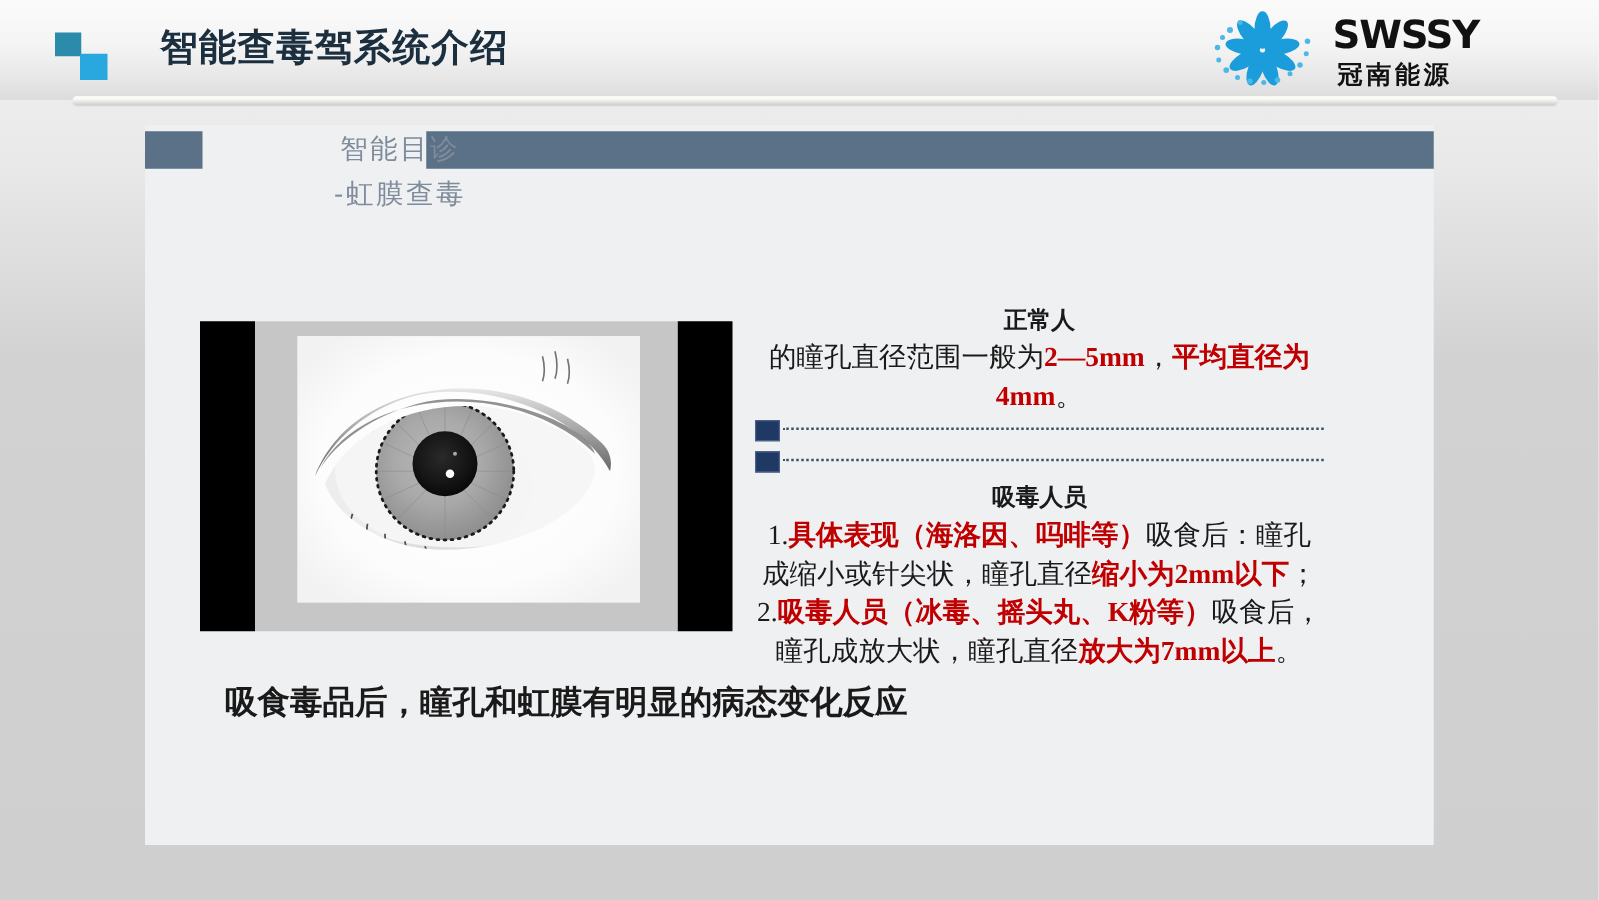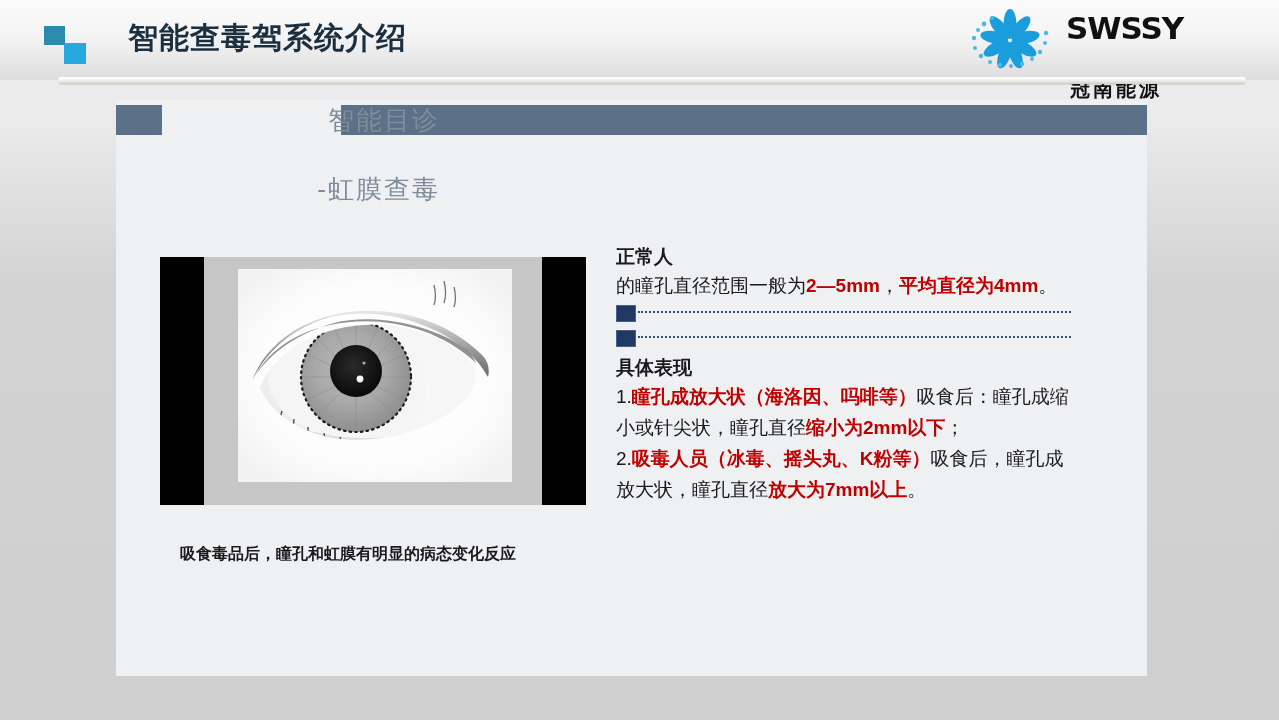--- a/index.html
+++ b/index.html
@@ -44,74 +44,74 @@
   #logo-mark { position: absolute; left: 0px; top: 2px; width: 96px; height: 64px; }
   #logo-text-en {
     position: absolute; left: 104px; top: 4px;
     font-family: "DejaVu Sans", "Liberation Sans", sans-serif;
     font-size: 31px; font-weight: bold; 
     letter-spacing: -1px; color: #111111;
   }
   #logo-text-cn {
     position: absolute; left: 108px; top: 40px;
     font-family: "DejaVu Sans", "Liberation Sans", sans-serif;
-    font-size: 20px; font-weight: bold; color: #111111; letter-spacing: 3px; margin-top: 30px;
+    font-size: 20px; font-weight: bold; color: #111111; letter-spacing: 3px;
   }
 
   
   #panel {
     position: absolute; left: 116px; top: 100px; width: 1031px; height: 576px;
     background: #eff0f2;
   }
   #title-block {
     position: absolute; left: 0px; top: 5px; width: 46px; height: 30px;
     background: #5a7187;
   }
   #title-bar {
     position: absolute; left: 225px; top: 5px; width: 806px; height: 30px;
     background: #5a7187;
   }
   #section-title {
     position: absolute; left: 84px; top: 2px; width: 240px;
-    color: #7f8c9b; font-size: 26px; line-height: 36px;
-    text-align: right; letter-spacing: 2px;
+    color: #7f8c9b; font-size: 22px; line-height: 36px;
+    text-align: center; letter-spacing: 2px;
     font-family: "DejaVu Serif", "Liberation Serif", serif;
   }
-  #section-title .line2 { display: block; margin-top: 33px; }
+  #section-title .line2 { display: block; }
 
   
   #figure { position: absolute; left: 44px; top: 157px; width: 426px; height: 248px; }
   .bar-black { position: absolute; top: 0; width: 44px; height: 248px; background: #000000; }
   .bar-left { left: 0px; }
   .bar-right { left: 382px; }
   #frame-gray {
     position: absolute; left: 44px; top: 0px; width: 338px; height: 248px;
     background: #c6c6c6;
   }
   #photo {
     position: absolute; left: 78px; top: 12px; width: 274px; height: 213px;
     background: #ffffff; overflow: hidden;
   }
   #figure-caption {
     position: absolute; left: 20px; top: 287px; width: 500px;
-    font-size: 16px; font-weight: bold; color: #1a1a1a; white-space: nowrap;
+    font-size: 26px; font-weight: bold; color: #1a1a1a; white-space: nowrap;
     font-family: Liberation Serif, serif;
   }
 
   
-  #textcol { position: absolute; left: 500px; top: 142px; width: 455px; }
+  #textcol { position: absolute; left: 488px; top: 142px; width: 455px; text-align: center; }
   .blk { position: relative; }
   .blk-head {
     font-size: 19px; font-weight: bold; color: #1a1a1a;
     line-height: 28px;
     font-family: "DejaVu Serif", "Liberation Serif", serif;
   }
   .blk-body {
-    font-size: 19px; color: #1a1a1a; line-height: 31px;
-    font-family: Liberation Sans, sans-serif;
+    font-size: 22px; color: #1a1a1a; line-height: 31px;
+    font-family: Liberation Serif, serif;
   }
   .hi { color: #c00000; font-weight: bold; }
   .sep { position: relative; height: 22px; margin: 2px 0 3px 0; }
   .sep-sq {
     position: absolute; left: 0px; top: 2px; width: 18px; height: 15px;
     background: #1f3864; border: 1px solid #49618a;
   }
   .sep-line {
     position: absolute; left: 22px; top: 8px; right: 0px; height: 0px;
     border-top: 2px dotted #3c4f6b;
@@ -307,19 +307,19 @@
 
       <div class="blk">
       </div>
 
       <div class="sep">
         <div class="sep-sq"></div>
         <div class="sep-line"></div>
       </div>
 
       <div class="blk">
-        <div class="blk-head">具体表现</div>
-        <div class="blk-body"><span>1.</span><span class="hi">瞳孔成放大状（海洛因、吗啡等）</span><span>吸食后：瞳孔成缩小或针尖状，瞳孔直径</span><span class="hi">缩小为2mm以下</span><span>；</span><br><span>2.</span><span class="hi">吸毒人员（冰毒、摇头丸、K粉等）</span><span>吸食后，瞳孔成放大状，瞳孔直径</span><span class="hi">放大为7mm以上</span><span>。</span></div>
+        <div class="blk-head">吸毒人员</div>
+        <div class="blk-body"><span>1.</span><span class="hi">具体表现（海洛因、吗啡等）</span><span>吸食后：瞳孔成缩小或针尖状，瞳孔直径</span><span class="hi">缩小为2mm以下</span><span>；</span><br><span>2.</span><span class="hi">吸毒人员（冰毒、摇头丸、K粉等）</span><span>吸食后，瞳孔成放大状，瞳孔直径</span><span class="hi">放大为7mm以上</span><span>。</span></div>
       </div>
 
     </div>
   </div>
 </div>
 
 </body></html>

